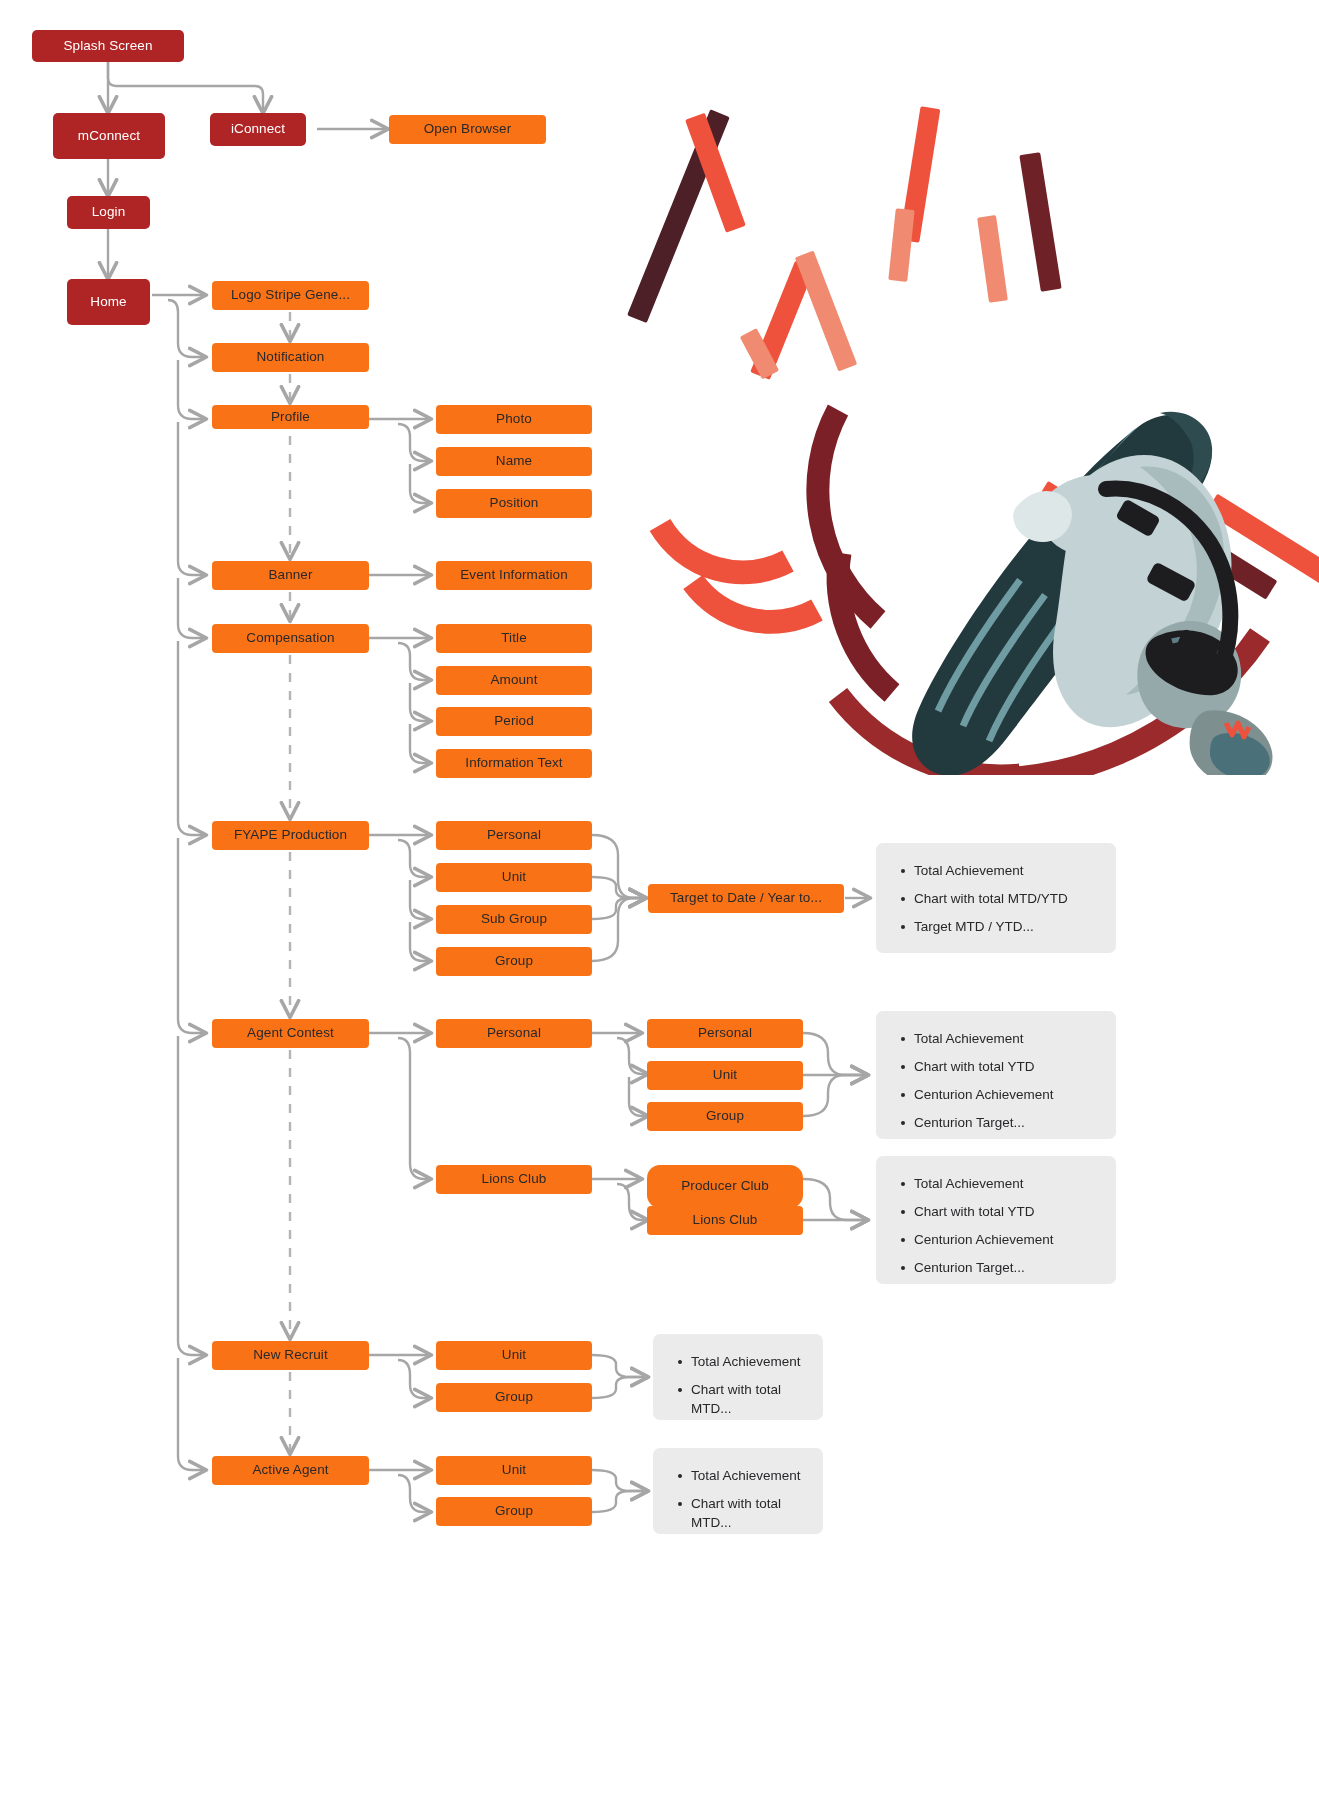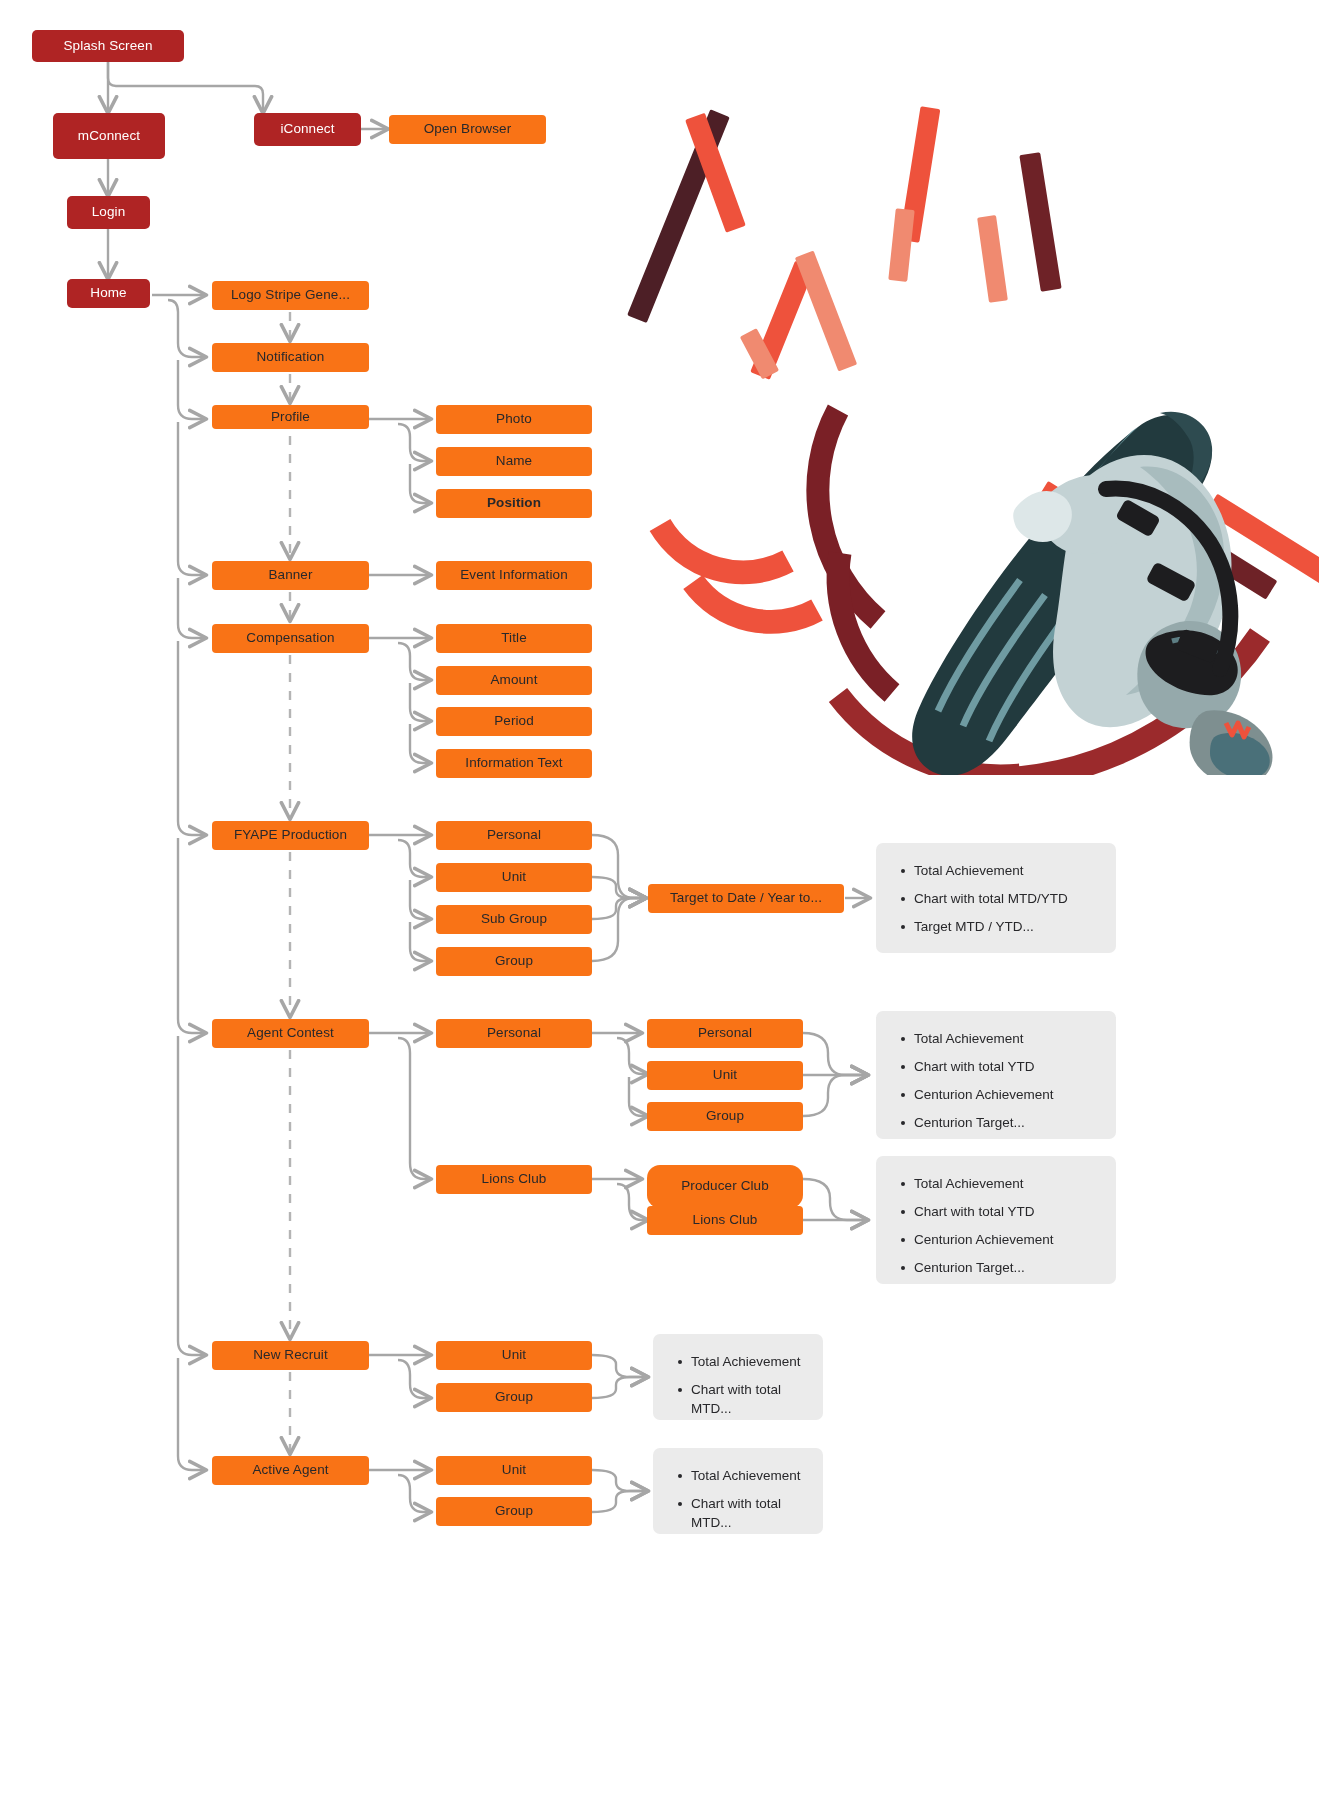--- a/index.html
+++ b/index.html
@@ -261,27 +261,27 @@
                C606,704 590,692 590,678 C590,668 592,662 598,660 Z" fill="#4a7079"></path>
 
       <path d="M606,648 l6,12 l6,-12 l6,14 l5,-10" stroke="#ee523c" stroke-width="5" fill="none" stroke-linejoin="round"></path>
     </g>
   </svg>
 
   <div class="node primary" style="left:32px;  top:30px;  width:152px; height:32px;">Splash Screen</div>
 
   <div class="node primary" style="left:53px;  top:113px; width:112px; height:46px;">mConnect</div>
 
-  <div class="node primary" style="left:210px; top:113px; width:107px; height:33px;margin-left:44px;">iConnect</div>
+  <div class="node primary" style="left:210px; top:113px; width:96px; height:33px;">iConnect</div>
 
   <div class="node secondary" style="left:389px; top:115px; width:157px; height:29px;">Open Browser</div>
 
   <div class="node primary" style="left:67px;  top:196px; width:83px;  height:33px;">Login</div>
 
-  <div class="node primary" style="left:67px;  top:279px; width:83px;  height:29px;">Home</div>
+  <div class="node primary" style="left:67px;  top:279px; width:83px;  height:46px;">Home</div>
 
   <div class="node secondary" style="left:212px; top:281px; width:157px; height:29px;">Logo Stripe Gene...</div>
 
   <div class="node secondary" style="left:212px; top:343px; width:157px; height:29px;">Notification</div>
 
   <div class="node secondary" style="left:212px; top:405px; width:157px; height:21px;">Profile</div>
 
   <div class="node secondary" style="left:212px; top:561px; width:157px; height:29px;">Banner</div>
 
   <div class="node secondary" style="left:212px; top:624px; width:157px; height:29px;">Compensation</div>
@@ -291,21 +291,21 @@
   <div class="node secondary" style="left:212px; top:1019px; width:157px; height:29px;">Agent Contest</div>
 
   <div class="node secondary" style="left:212px; top:1341px; width:157px; height:29px;">New Recruit</div>
 
   <div class="node secondary" style="left:212px; top:1456px; width:157px; height:29px;">Active Agent</div>
 
   <div class="node secondary" style="left:436px; top:405px; width:156px; height:29px;">Photo</div>
 
   <div class="node secondary" style="left:436px; top:447px; width:156px; height:29px;">Name</div>
 
-  <div class="node secondary" style="left:436px; top:489px; width:156px; height:29px;font-weight:bold;">Position</div>
+  <div class="node secondary" style="left:436px; top:489px; width:156px; height:29px;">Position</div>
 
   <div class="node secondary" style="left:436px; top:561px; width:156px; height:29px;">Event Information</div>
 
   <div class="node secondary" style="left:436px; top:624px; width:156px; height:29px;">Title</div>
 
   <div class="node secondary" style="left:436px; top:666px; width:156px; height:29px;">Amount</div>
 
   <div class="node secondary" style="left:436px; top:707px; width:156px; height:29px;">Period</div>
 
   <div class="node secondary" style="left:436px; top:749px; width:156px; height:29px;">Information Text</div>

